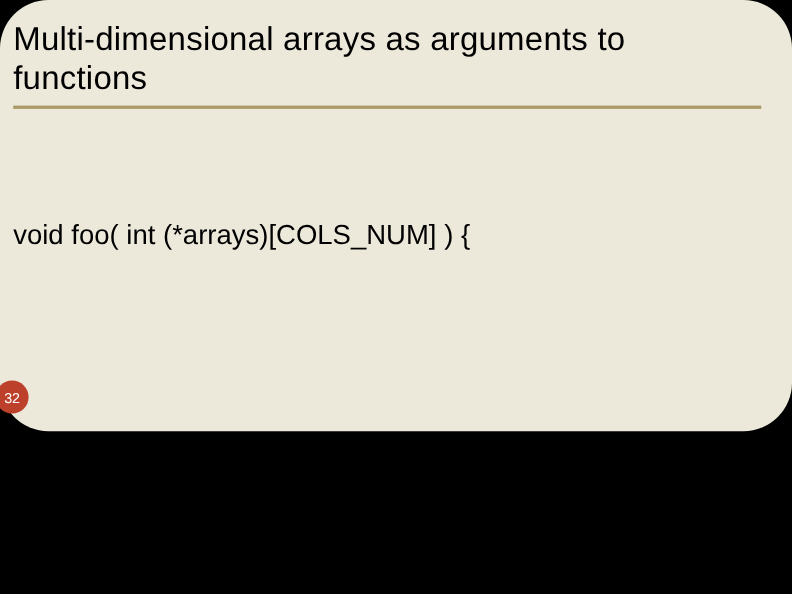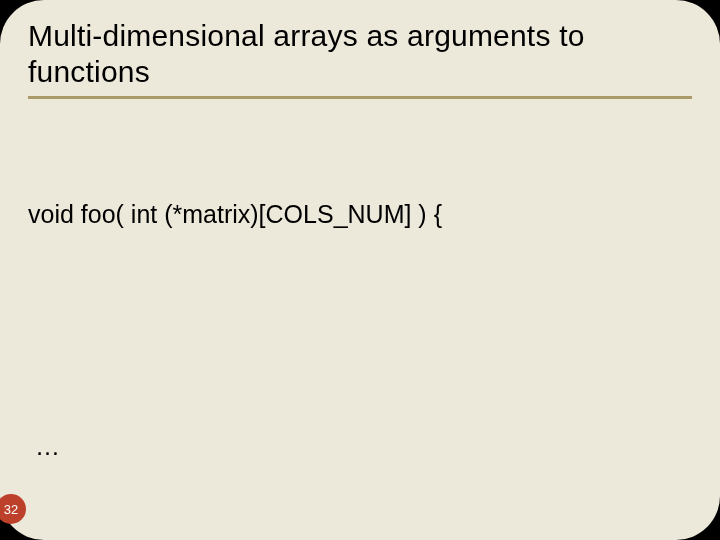--- a/index.html
+++ b/index.html
@@ -4,25 +4,25 @@
 <style>
   * { margin: 0; padding: 0; box-sizing: border-box; }
   html, body { width: 720px; height: 540px; overflow: hidden; }
   body {
     background: #000;
     font-family: Arial, Helvetica, sans-serif;
     color: #000;
   }
   .slide {
     width: 720px;
-    height: 540px;
+    height: 392px;
     background: #ece8da;
     border-radius: 44px;
     position: relative;
-    padding: 18px 28px 0 28px;
+    padding: 18px 28px 0 12px;
   }
   .title {
     font-size: 30px;
     line-height: 1.2;
     font-weight: 400;
     margin-bottom: 6px;
     letter-spacing: 0.2px;
   }
   .underline {
     height: 3px;
@@ -51,21 +51,21 @@
     justify-content: center;
   }
 </style>
 </head>
 <body>
 
 <div class="slide">
   <div class="title">Multi-dimensional arrays as arguments to functions</div>
   <div class="underline"></div>
   <div class="content">
-    <span class="line">void foo( int (*matrix)[COLS_NUM] ) {</span>
+    <span class="line">void foo( int (*arrays)[COLS_NUM] ) {</span>
     <span class="line">&nbsp;</span>
     <span class="line"> …</span>
     
     
     
   </div>
   <div class="page-badge">32</div>
 </div>
 
 </body></html>

